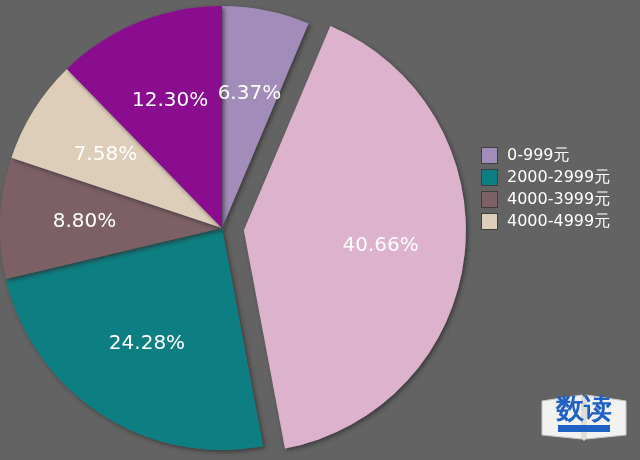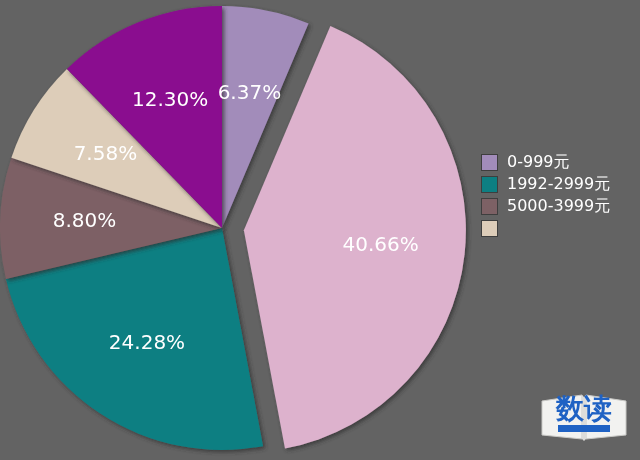--- a/index.html
+++ b/index.html
@@ -32,21 +32,20 @@
     text-anchor: middle;
     dominant-baseline: middle;
   }
   #legend {
     position: absolute;
     left: 481px;
     top: 145px;
     display: flex;
     flex-direction: column;
     gap: 2px;
-    margin-top: 7px;
   }
   .legend-row {
     display: flex;
     align-items: center;
     height: 20px;
   }
   .legend-swatch {
     width: 17px;
     height: 17px;
     border: 1px solid #3e3e3e;
@@ -106,28 +105,29 @@
       </g>
   </svg>
 
   <div id="legend">
       <div class="legend-row">
         <span class="legend-swatch" style="background: rgb(162, 140, 186);"></span>
         <span class="legend-text">0-999元</span>
       </div>
       <div class="legend-row">
         <span class="legend-swatch" style="background: rgb(13, 127, 130);"></span>
-        <span class="legend-text">1992-2999元</span>
+        <span class="legend-text">2000-2999元</span>
       </div>
       <div class="legend-row">
         <span class="legend-swatch" style="background: rgb(125, 97, 101);"></span>
-        <span class="legend-text">5000-3999元</span>
+        <span class="legend-text">4000-3999元</span>
       </div>
       <div class="legend-row">
         <span class="legend-swatch" style="background: rgb(221, 205, 185);"></span>
+        <span class="legend-text">4000-4999元</span>
       </div>
     </div>
 
   <div id="watermark">
     <svg viewBox="0 0 92 62" width="92" height="62">
       <path d="M4 16 L44 10 L44 54 L4 50 Z" fill="#f2f2f0" stroke="#c9c9c6" stroke-width="1"></path>
       <path d="M88 16 L48 10 L48 54 L88 50 Z" fill="#f2f2f0" stroke="#c9c9c6" stroke-width="1"></path>
       <path d="M44 10 L46 12 L48 10 L48 54 L46 56 L44 54 Z" fill="#dcdcda"></path>
       <rect x="20" y="40" width="52" height="7" fill="#1f62c4"></rect>
       <text class="wm-text" x="46" y="33" font-size="28" text-anchor="middle">数读</text>

